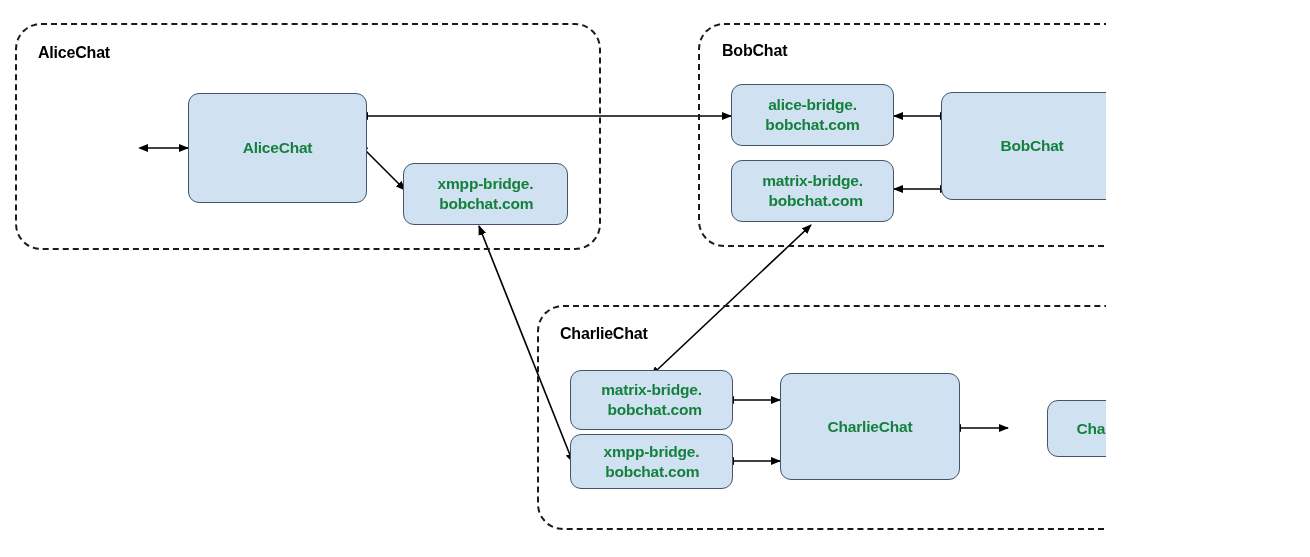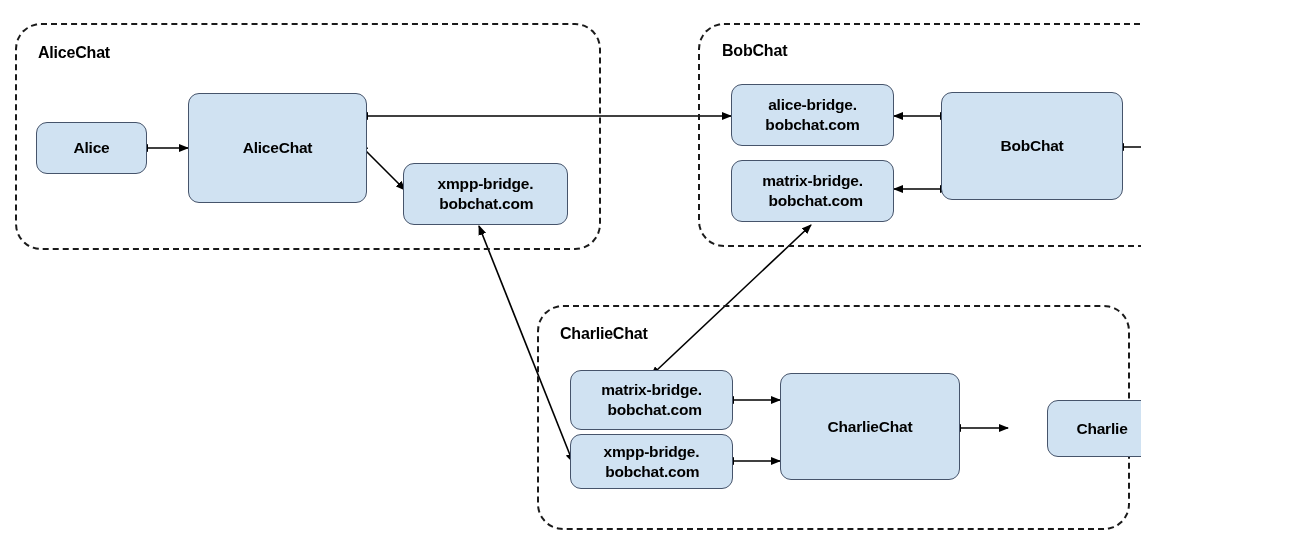--- a/index.html
+++ b/index.html
@@ -9,21 +9,20 @@
   }
   body {
     font-family: "Liberation Sans", sans-serif;
   }
   #canvas {
     position: relative;
     width: 1106px;
     height: 557px;
     background: #ffffff;
     overflow: hidden;
-    padding-left: 35px;
   }
   #edges {
     position: absolute;
     left: 0;
     top: 0;
     width: 1310px;
     height: 557px;
     pointer-events: none;
   }
   .group {
@@ -46,21 +45,21 @@
     box-sizing: border-box;
     background: #d0e2f2;
     border: 1.4px solid #46546b;
     border-radius: 11px;
     display: flex;
     align-items: center;
     justify-content: center;
     text-align: center;
     font-size: 15.5px;
     font-weight: bold;
-    color: #000000;
+    color: #15803d;
     line-height: 1.28;
     letter-spacing: -0.2px;
     z-index: 2;
   }
   .node .line2 { display: block; text-align: right; }
 </style>
 </head>
 <body>
 
 <div id="canvas">
@@ -92,23 +91,20 @@
 
   <div class="group" style="left:15px; top:23px; width:586px; height:227px;"></div>
   <div class="group-label" style="left:38px; top:44px;">AliceChat</div>
 
   <div class="group" style="left:698px; top:23px; width:597px; height:224px;"></div>
   <div class="group-label" style="left:722px; top:42px;">BobChat</div>
 
   <div class="group" style="left:537px; top:305px; width:593px; height:225px;"></div>
   <div class="group-label" style="left:560px; top:325px;">CharlieChat</div>
 
-  <div class="node" style="left:36px; top:122px; width:111px; height:52px;">
-    <span><span>Alice</span></span>
-  </div>
 
   <div class="node" style="left:188px; top:93px; width:179px; height:110px;">
     <span><span>AliceChat</span></span>
   </div>
 
   <div class="node" style="left:403px; top:163px; width:165px; height:62px;">
     <span>
       <span>xmpp-bridge.</span>
       <span class="line2">bobchat.com</span>
     </span>

